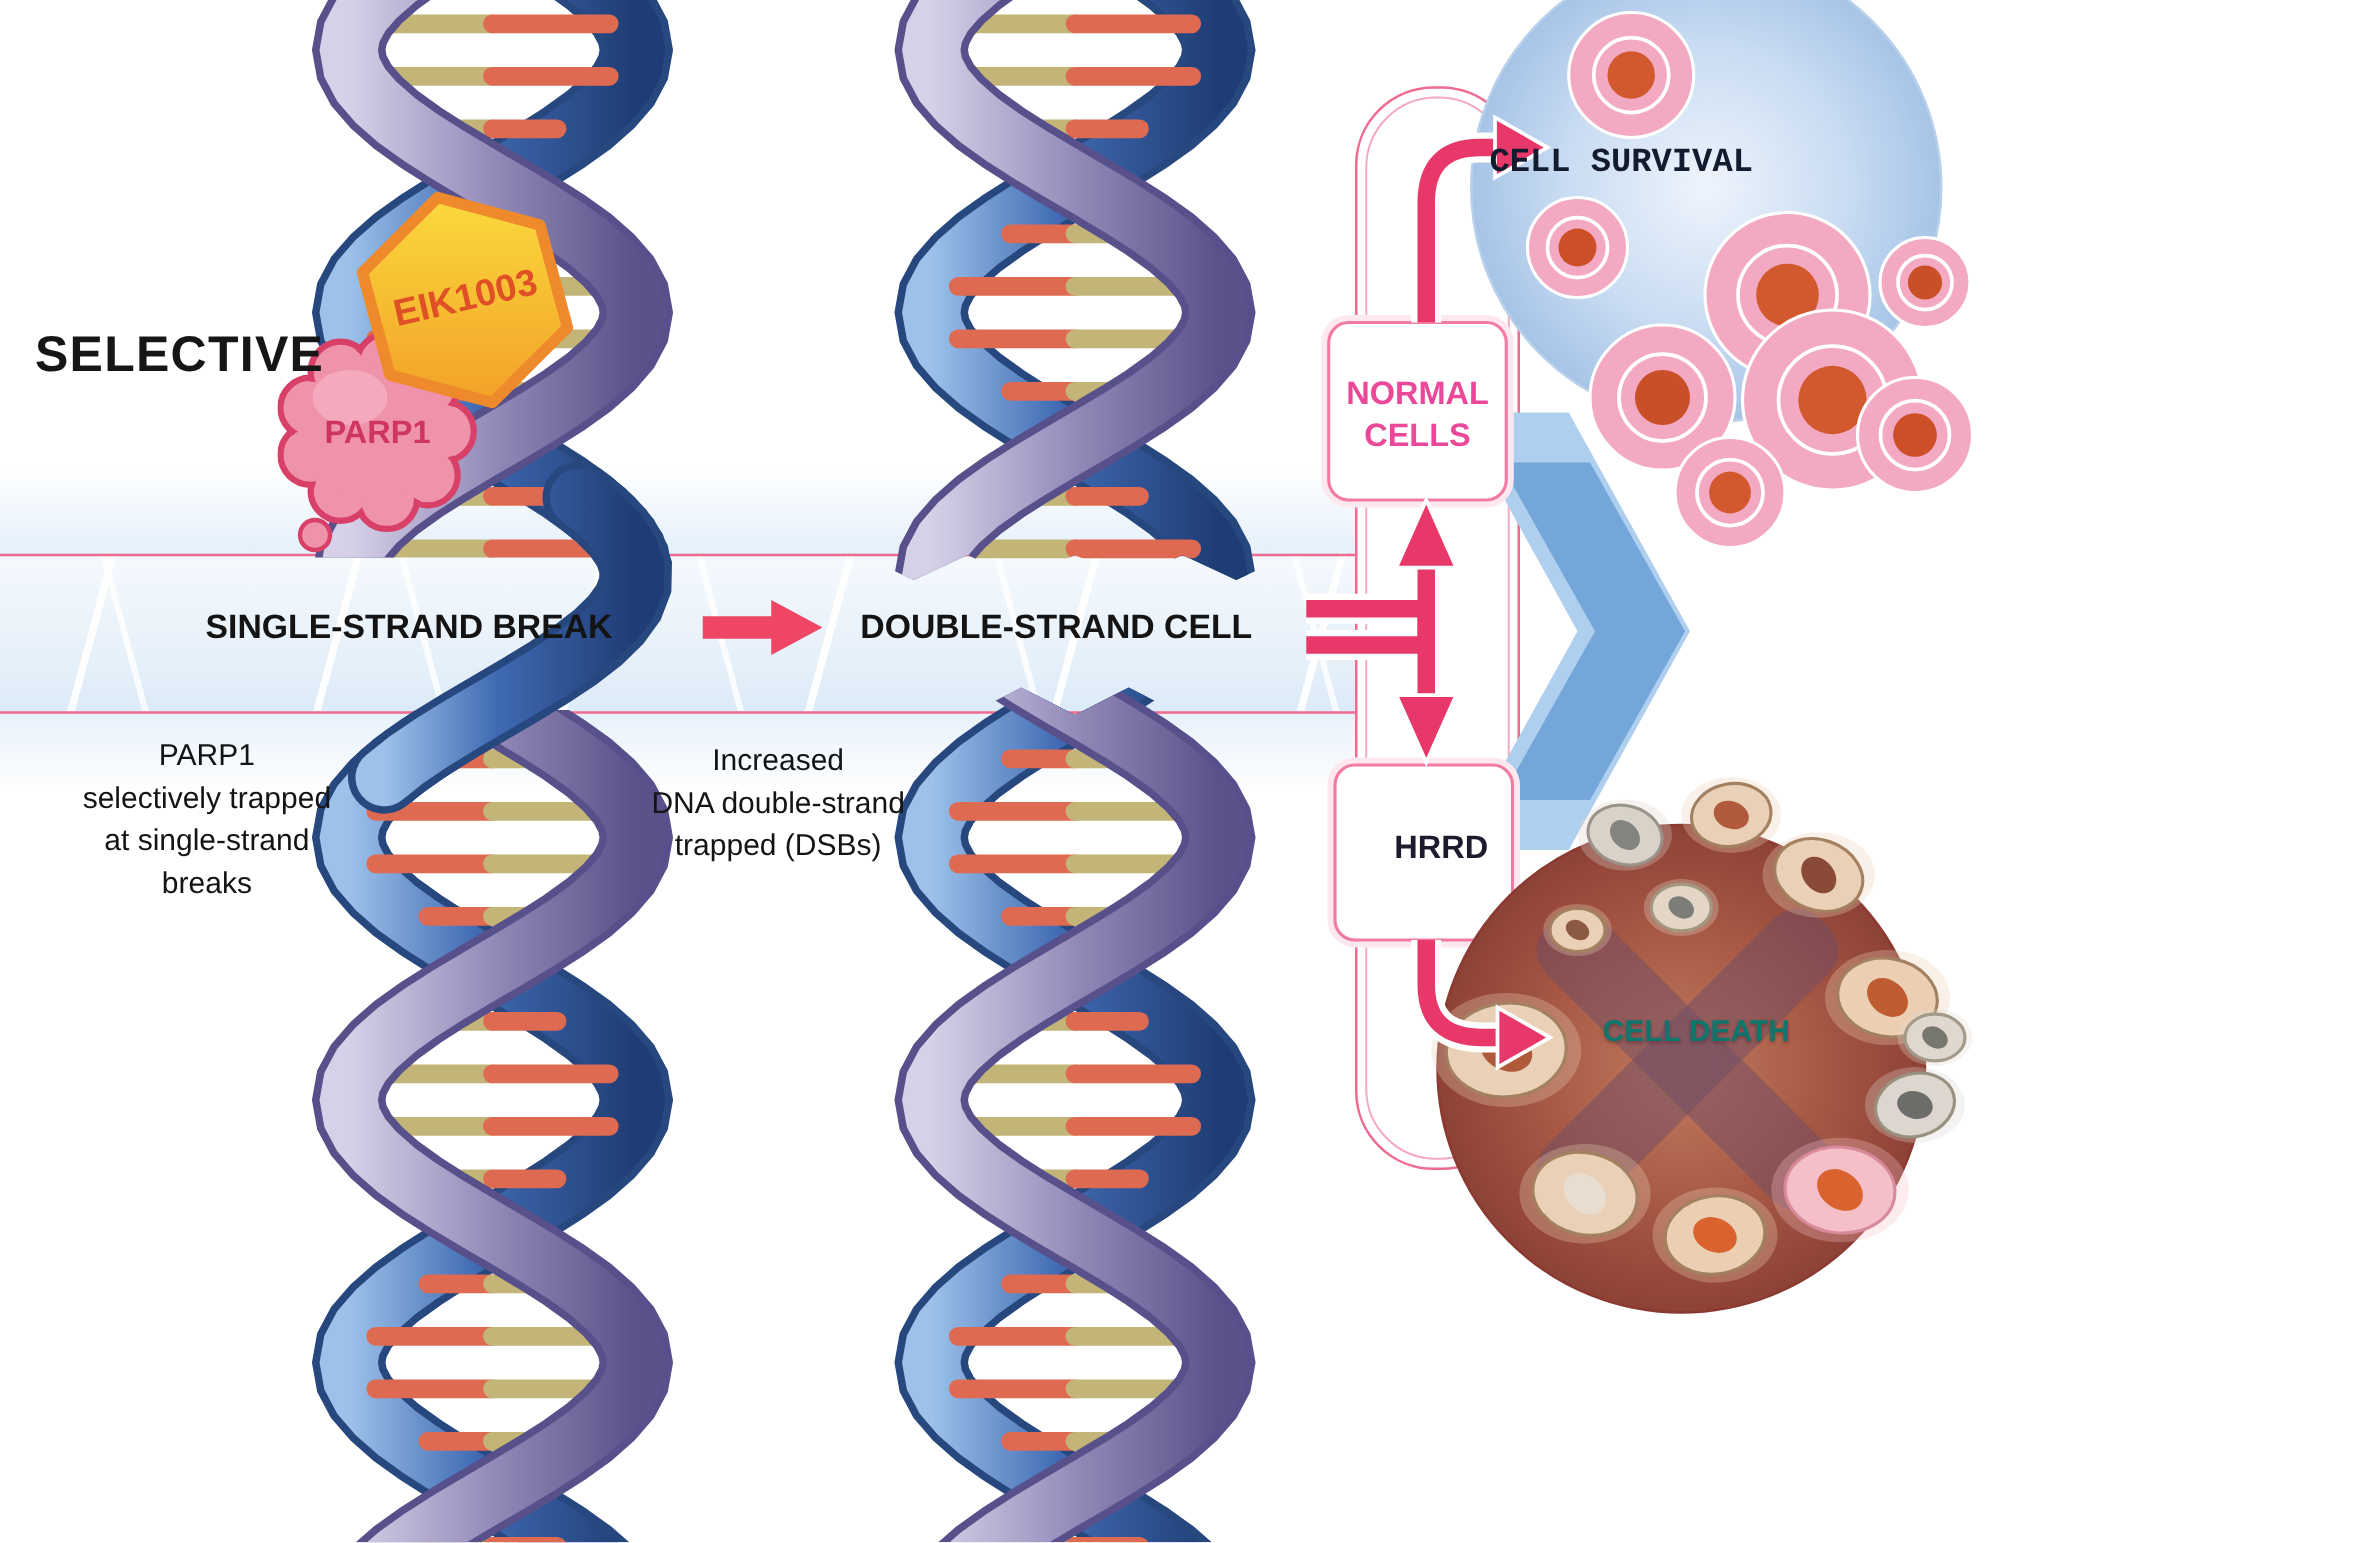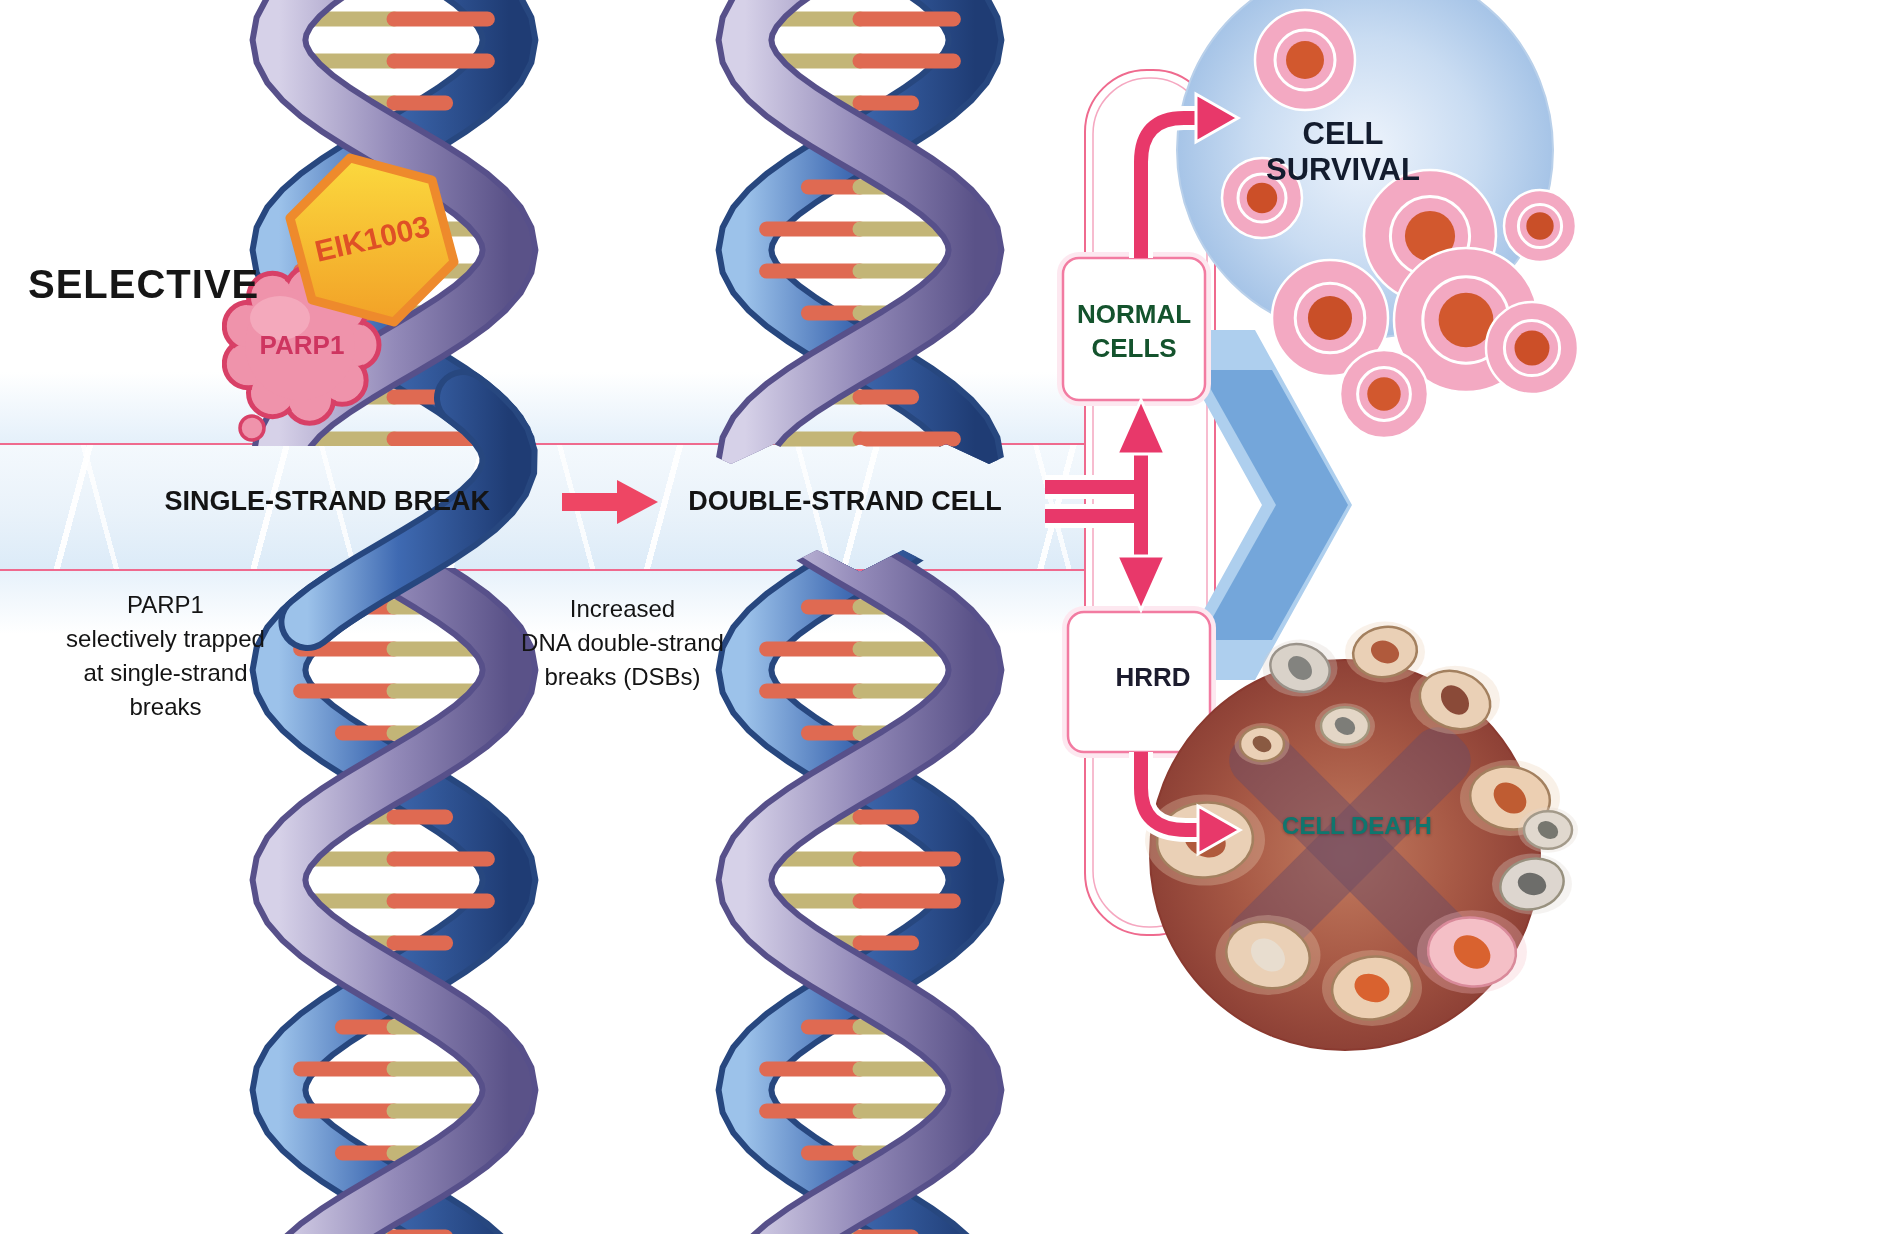--- a/index.html
+++ b/index.html
@@ -25,23 +25,23 @@
   .b{font-weight:bold;}
   .c{text-align:center;}
   .pl{white-space:pre-line;}
   .title-selective{left:8px;top:262px;font-size:40px;letter-spacing:1px;color:#161616;margin-left:20px;}
   .ssb-label{left:100px;top:486px;width:390px;font-size:27px;text-align:right;}
   .dsb-label{left:660px;top:486px;width:370px;font-size:27px;}
   .ssb-cap{left:48px;top:588px;width:235px;font-size:24px;line-height:1.42;}
   .dsb-cap{left:500px;top:592px;width:245px;font-size:24px;line-height:1.42;}
   .eik-label{left:300px;top:222px;width:145px;font-size:30px;color:#df5026;transform:rotate(-13deg);}
   .parp-label{left:246px;top:330px;width:112px;font-size:26px;color:#ce3560;}
-  .nc-label{left:1063px;top:298px;width:142px;font-size:26px;line-height:1.3;color:#14532d;}
+  .nc-label{left:1063px;top:298px;width:142px;font-size:26px;line-height:1.3;color:#ec4899;}
   .hrrd-label{left:1068px;top:662px;width:170px;font-size:26px;color:#1c1c2e;}
-  .surv-label{left:1228px;top:116px;width:230px;font-size:31px;color:#131c2e;}
+  .surv-label{left:1182px;top:116px;width:230px;font-size:27px;color:#131c2e;font-family:Liberation Mono, monospace;}
   .death-label{left:1252px;top:812px;width:210px;font-size:24px;color:#0f766e;
                text-shadow:0 1px 3px rgba(60,20,20,.4);}
 </style>
 </head>
 <body>
 
 <div class="stage">
 
   <div class="band-halo"></div>
   <div class="band"></div>
@@ -336,20 +336,20 @@
   <div class="t b c parp-label">PARP1</div>
 
   <div class="t b c ssb-label">SINGLE-STRAND BREAK</div>
   <div class="t b c dsb-label">DOUBLE-STRAND CELL</div>
   <div class="t c pl ssb-cap">PARP1
 selectively trapped
 at single-strand
 breaks</div>
   <div class="t c pl dsb-cap">Increased
 DNA double-strand
-breaks (DSBs)</div>
+trapped (DSBs)</div>
 
   <div class="t b c pl nc-label">NORMAL
 CELLS</div>
   <div class="t b c hrrd-label">HRRD</div>
   <div class="t b c surv-label">CELL SURVIVAL</div>
   <div class="t b c death-label">CELL DEATH</div>
 </div>
 
 </body></html>

